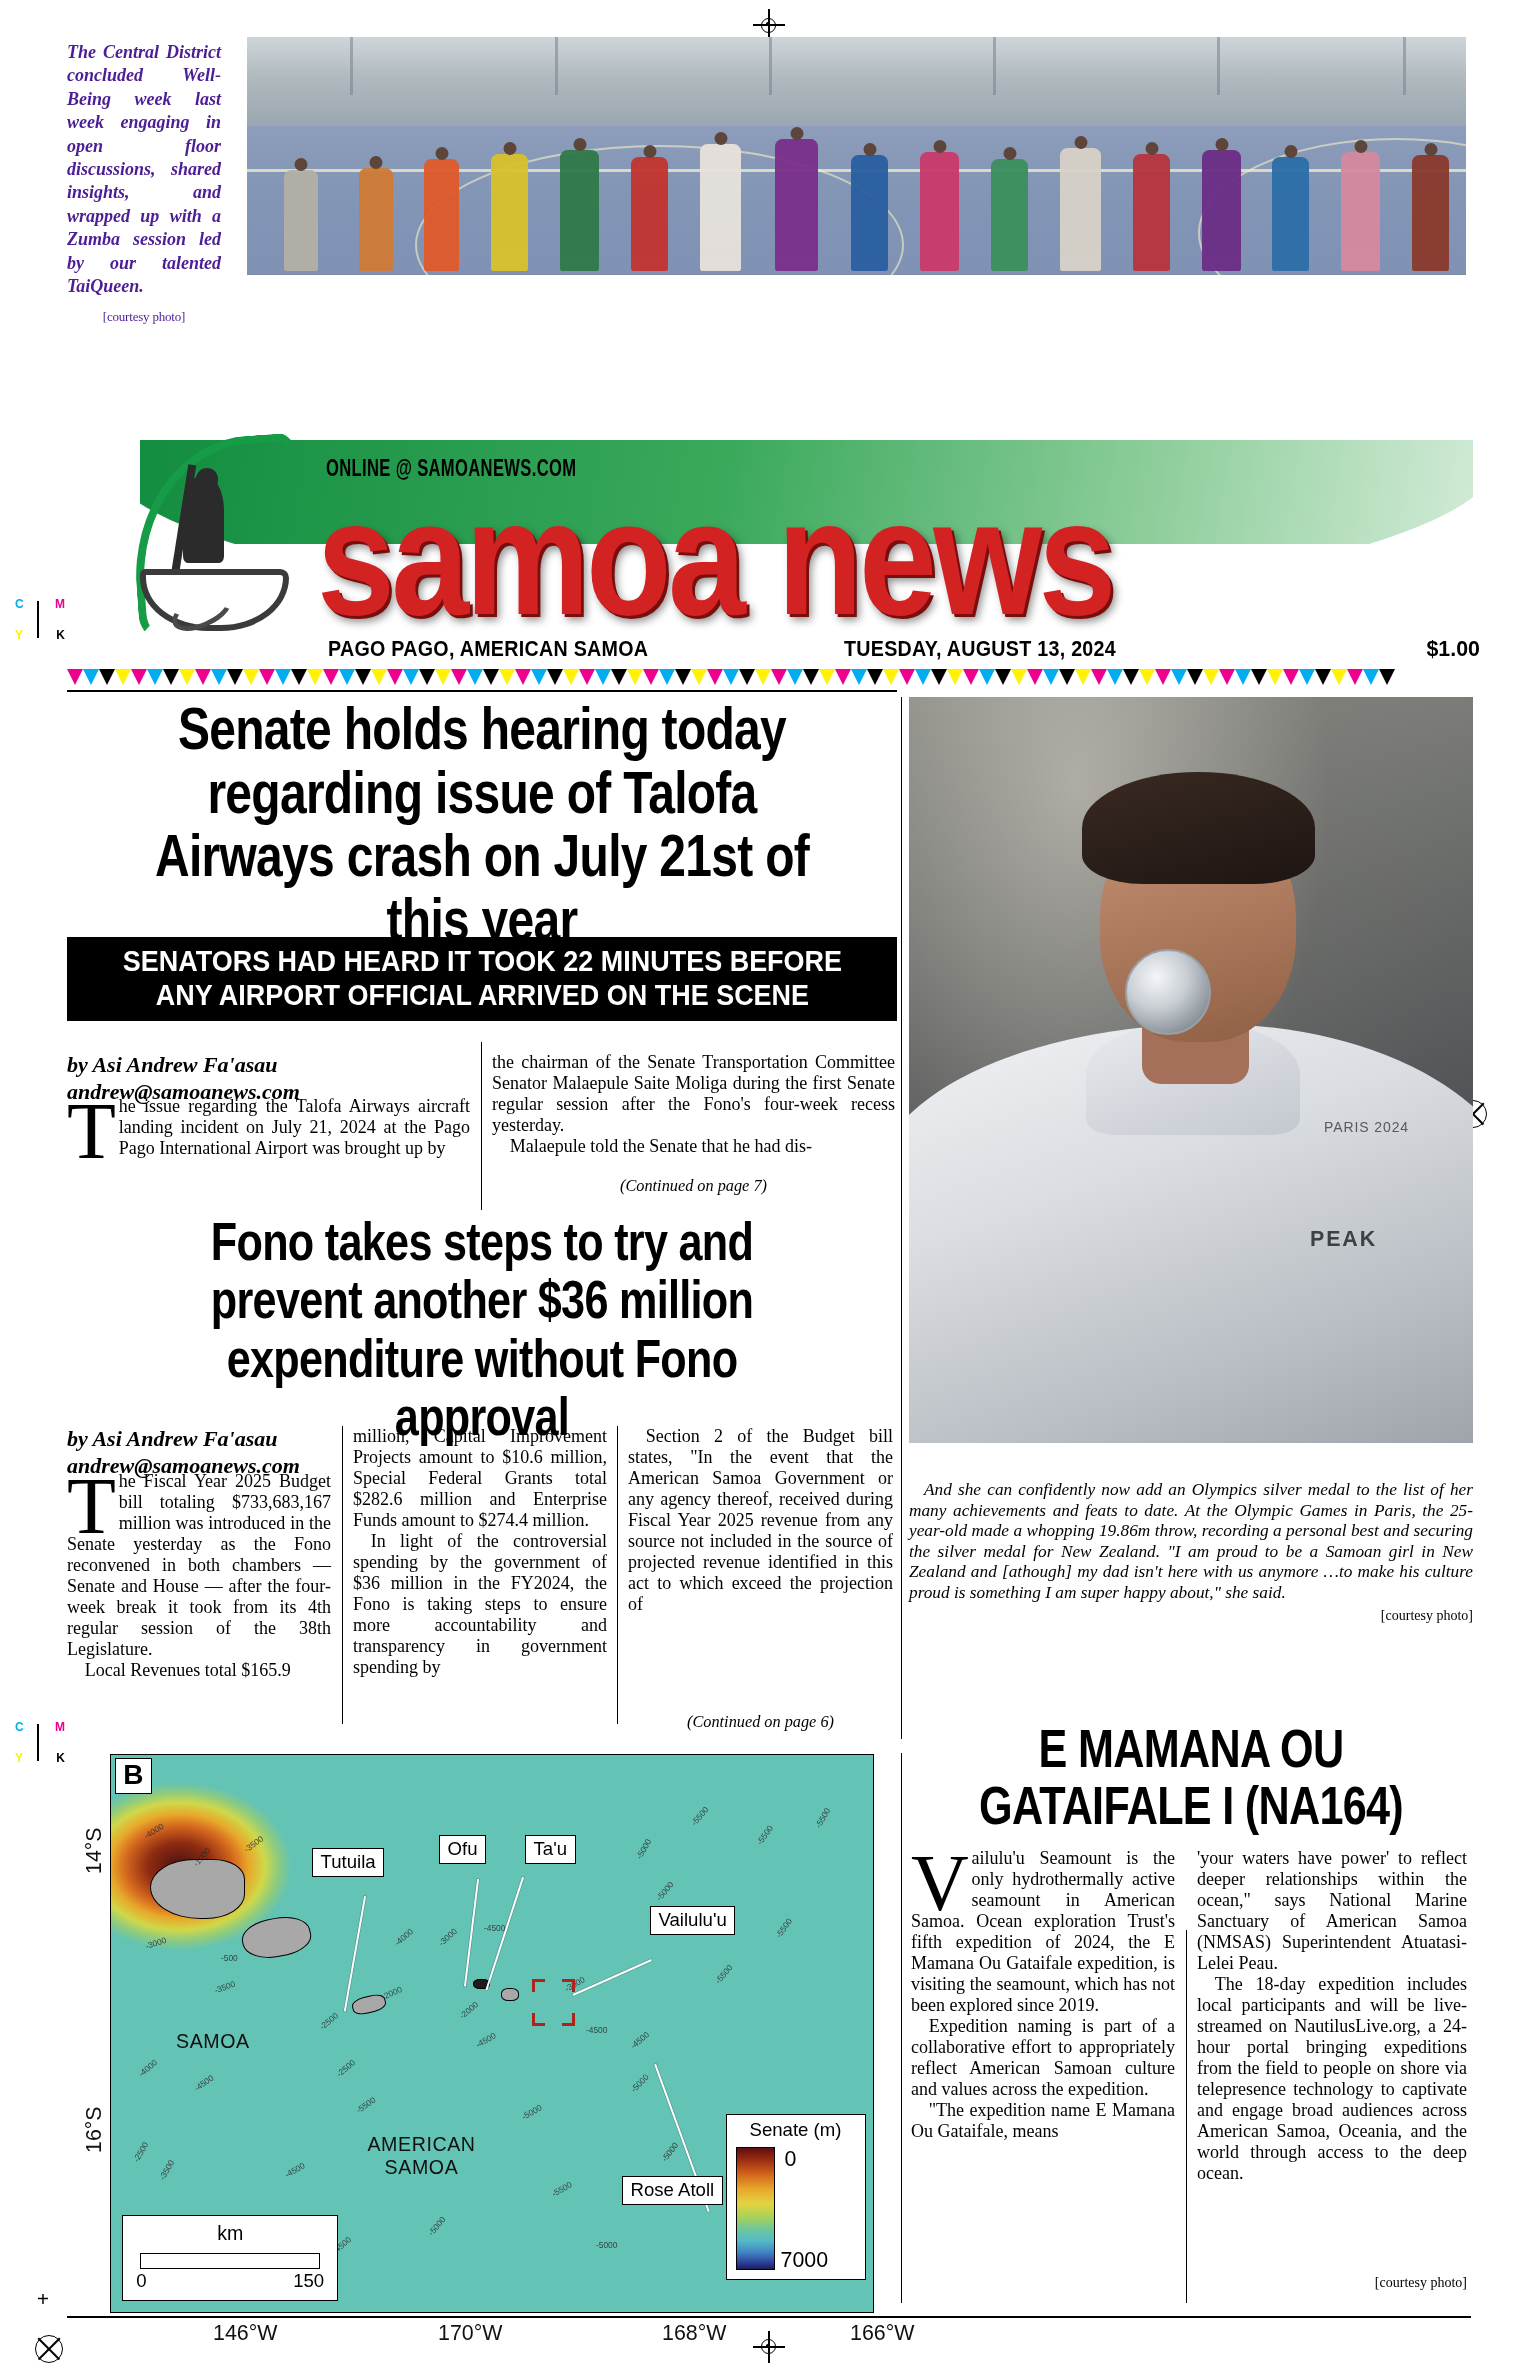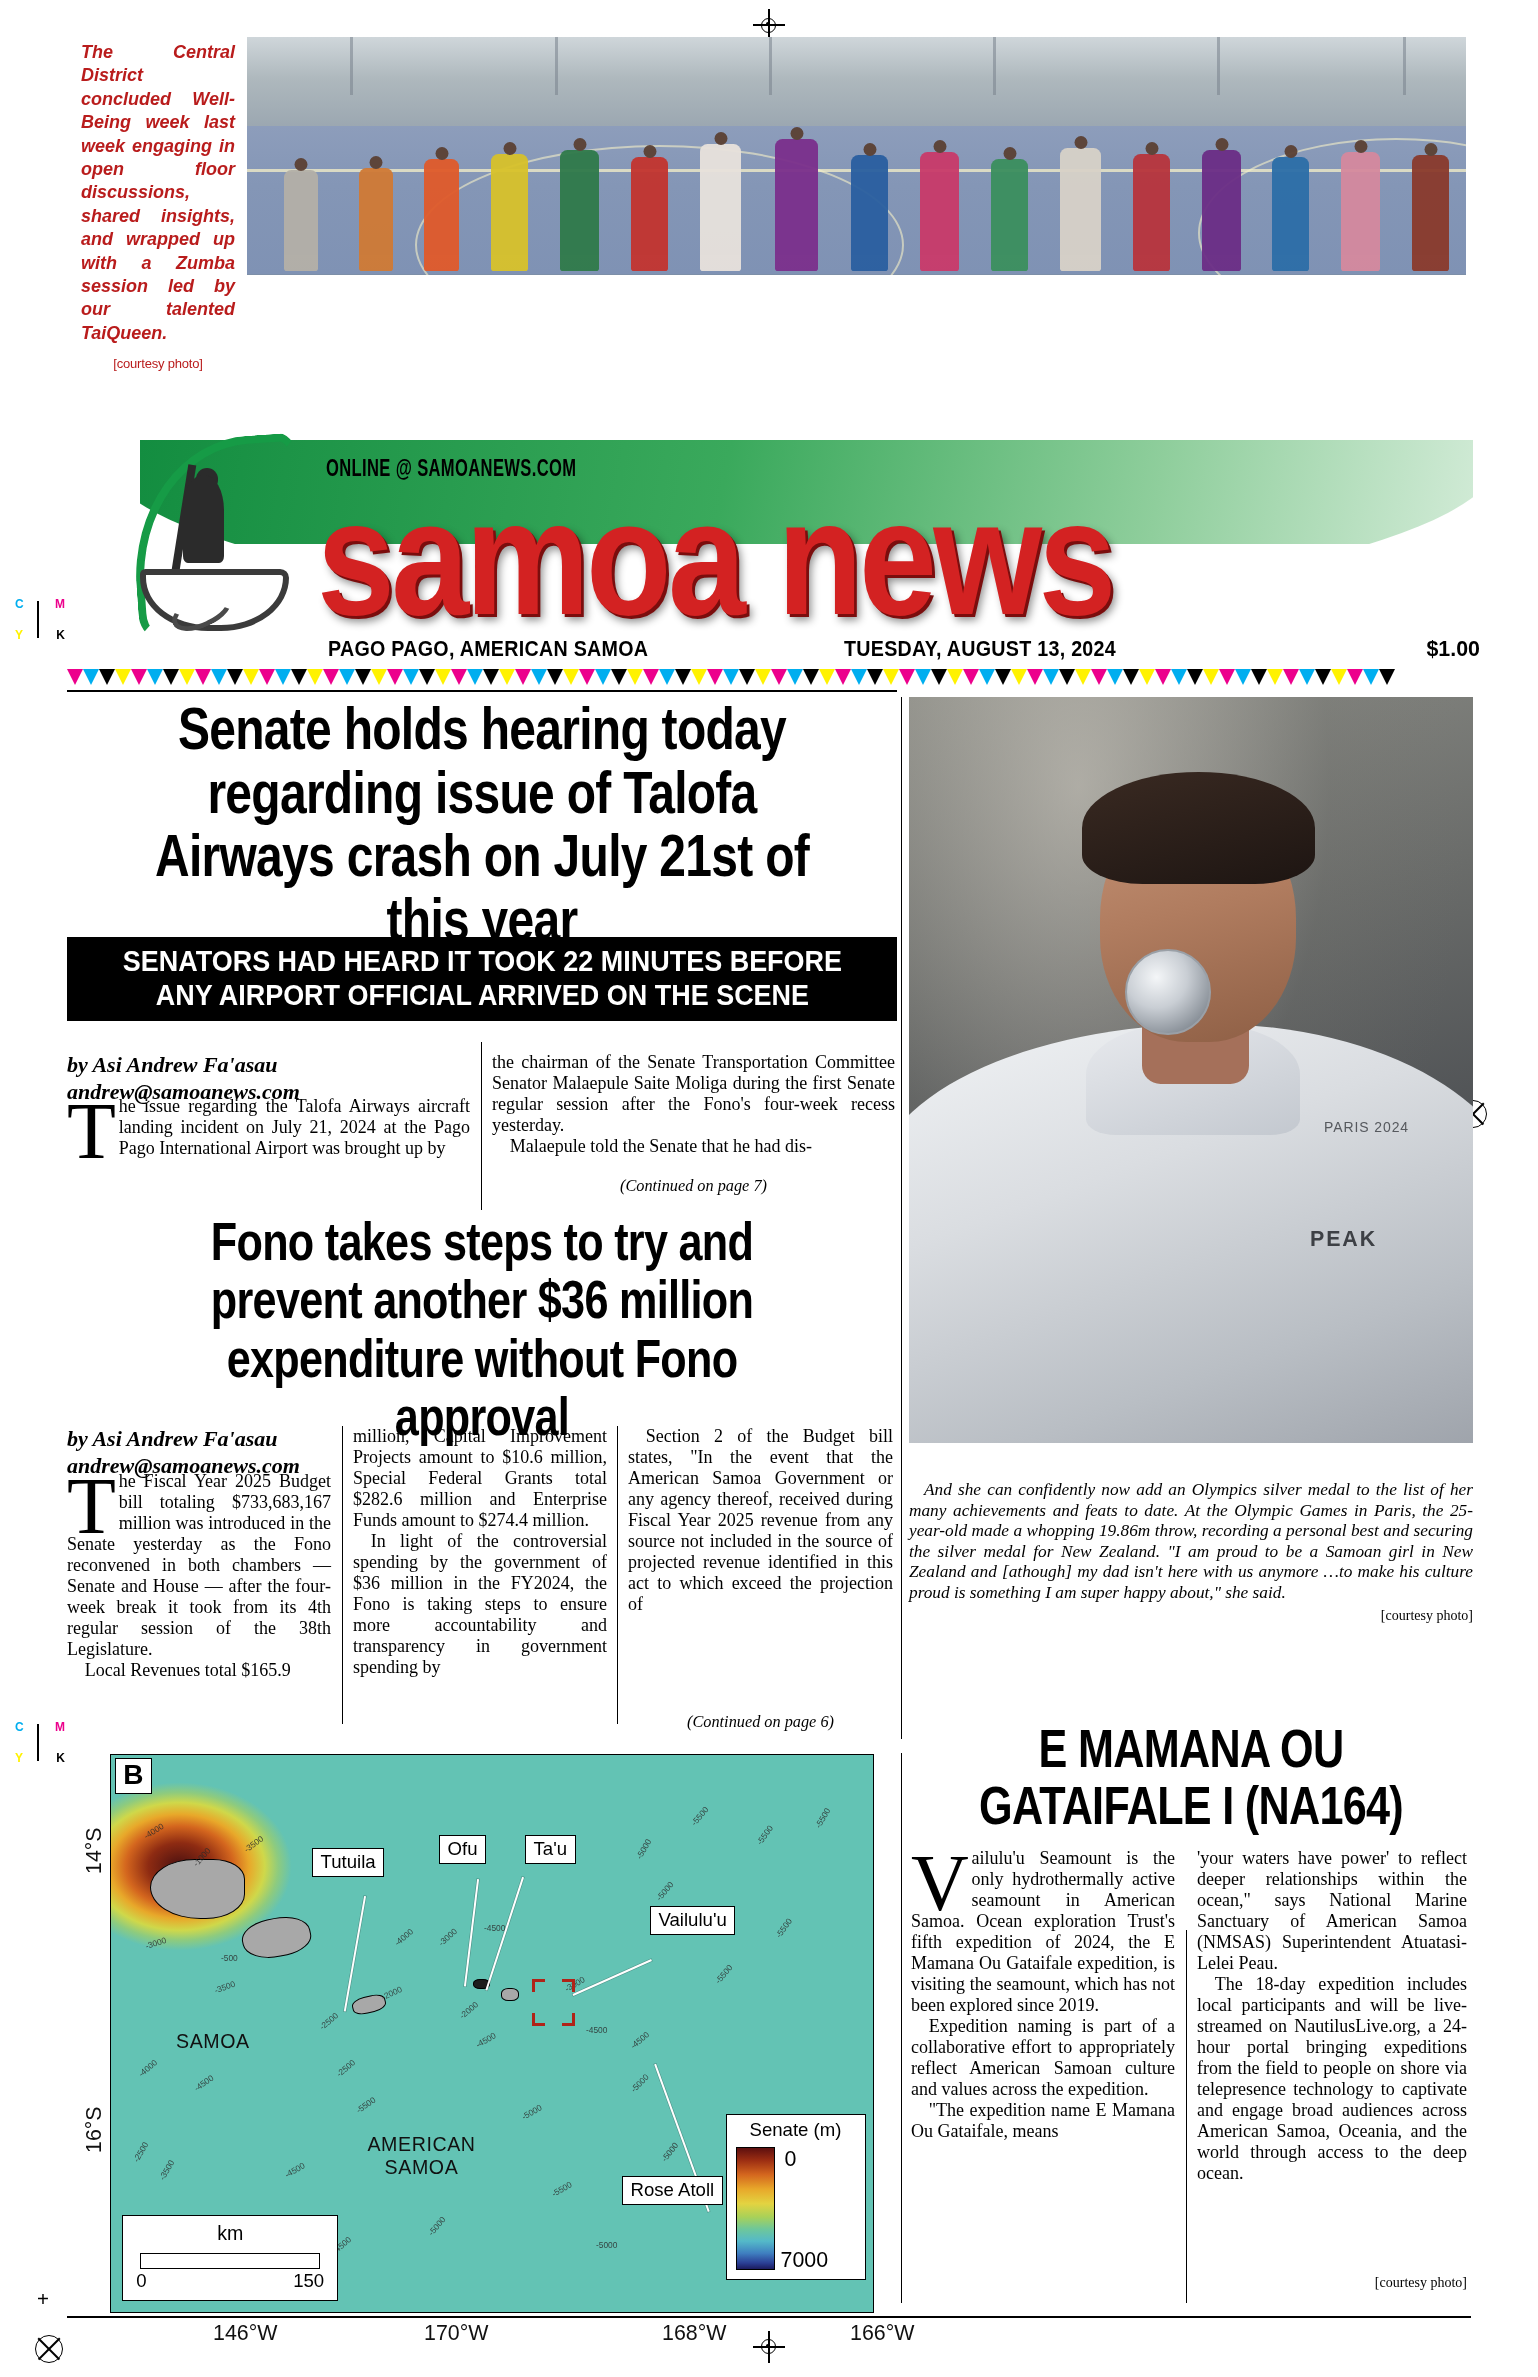--- a/index.html
+++ b/index.html
@@ -21,23 +21,23 @@
 
   
   .cmyk{position:absolute;width:50px;height:45px;font-family:"Liberation Sans",sans-serif;font-size:12px;font-weight:bold;}
   .cmyk .c{position:absolute;left:0;top:0;color:#00AEEF;}
   .cmyk .m{position:absolute;right:0;top:0;color:#EC008C;}
   .cmyk .y{position:absolute;left:0;bottom:0;color:#FFF200;}
   .cmyk .k{position:absolute;right:0;bottom:0;color:#000;}
   .cmyk .vline{position:absolute;left:22.4px;top:3.7px;width:1.3px;height:37px;background:#000;}
 
   
-  .topcap{position:absolute;left:81px;top:41px;width:154px;
-          font-family:Liberation Sans, sans-serif;font-style:italic;font-weight:bold;
-          font-size:18px;line-height:1.30;text-align:justify;color:#b91c1c;}
+  .topcap{position:absolute;left:67px;top:41px;width:154px;
+          font-family:Liberation Serif, serif;font-style:italic;font-weight:bold;
+          font-size:18px;line-height:1.30;text-align:justify;color:#4c1d95;}
   .topcap .courtesy{display:block;margin-top:11.2px;font-style:normal;font-weight:normal;
           font-size:13px;text-align:center;letter-spacing:-0.2px;}
 
   .topphoto{position:absolute;left:247px;top:37px;width:1219px;height:238px;overflow:hidden;
             background:#7d8fa8;border:0;}
   .gym-floor{position:absolute;left:0;top:89px;width:100%;height:148px;
              background:linear-gradient(180deg,#8d9dbb 0%,#8496b6 40%,#7f92b4 100%);}
   .gym-wall{position:absolute;left:0;top:0;width:100%;height:93px;
             background:linear-gradient(180deg,#cfd6da 0%,#aeb8bd 45%,#9aa6b0 100%);}
   .gym-rafter{position:absolute;top:0;width:2.8px;height:58px;background:rgba(120,130,140,.55);}
@@ -590,18 +590,18 @@
       <div class="t">Senate (m)</div>
       <div class="ramp"></div>
       <div class="v0">0</div>
       <div class="v7">7000</div>
     </div>
   </div>
 
   <div class="axis-lab" style="left:82px;top:1874px;transform:rotate(-90deg);transform-origin:left top;">14°S</div>
   <div class="axis-lab" style="left:82px;top:2153px;transform:rotate(-90deg);transform-origin:left top;">16°S</div>
   <div class="axis-lab" style="left:213px;top:2321px;">146°W</div>
-  <div class="axis-lab" style="left:424px;top:2321px;">170°W</div>
+  <div class="axis-lab" style="left:438px;top:2321px;">170°W</div>
   <div class="axis-lab" style="left:662px;top:2321px;">168°W</div>
   <div class="axis-lab" style="left:850px;top:2321px;">166°W</div>
 
 </div>
 
 
 </body></html>

